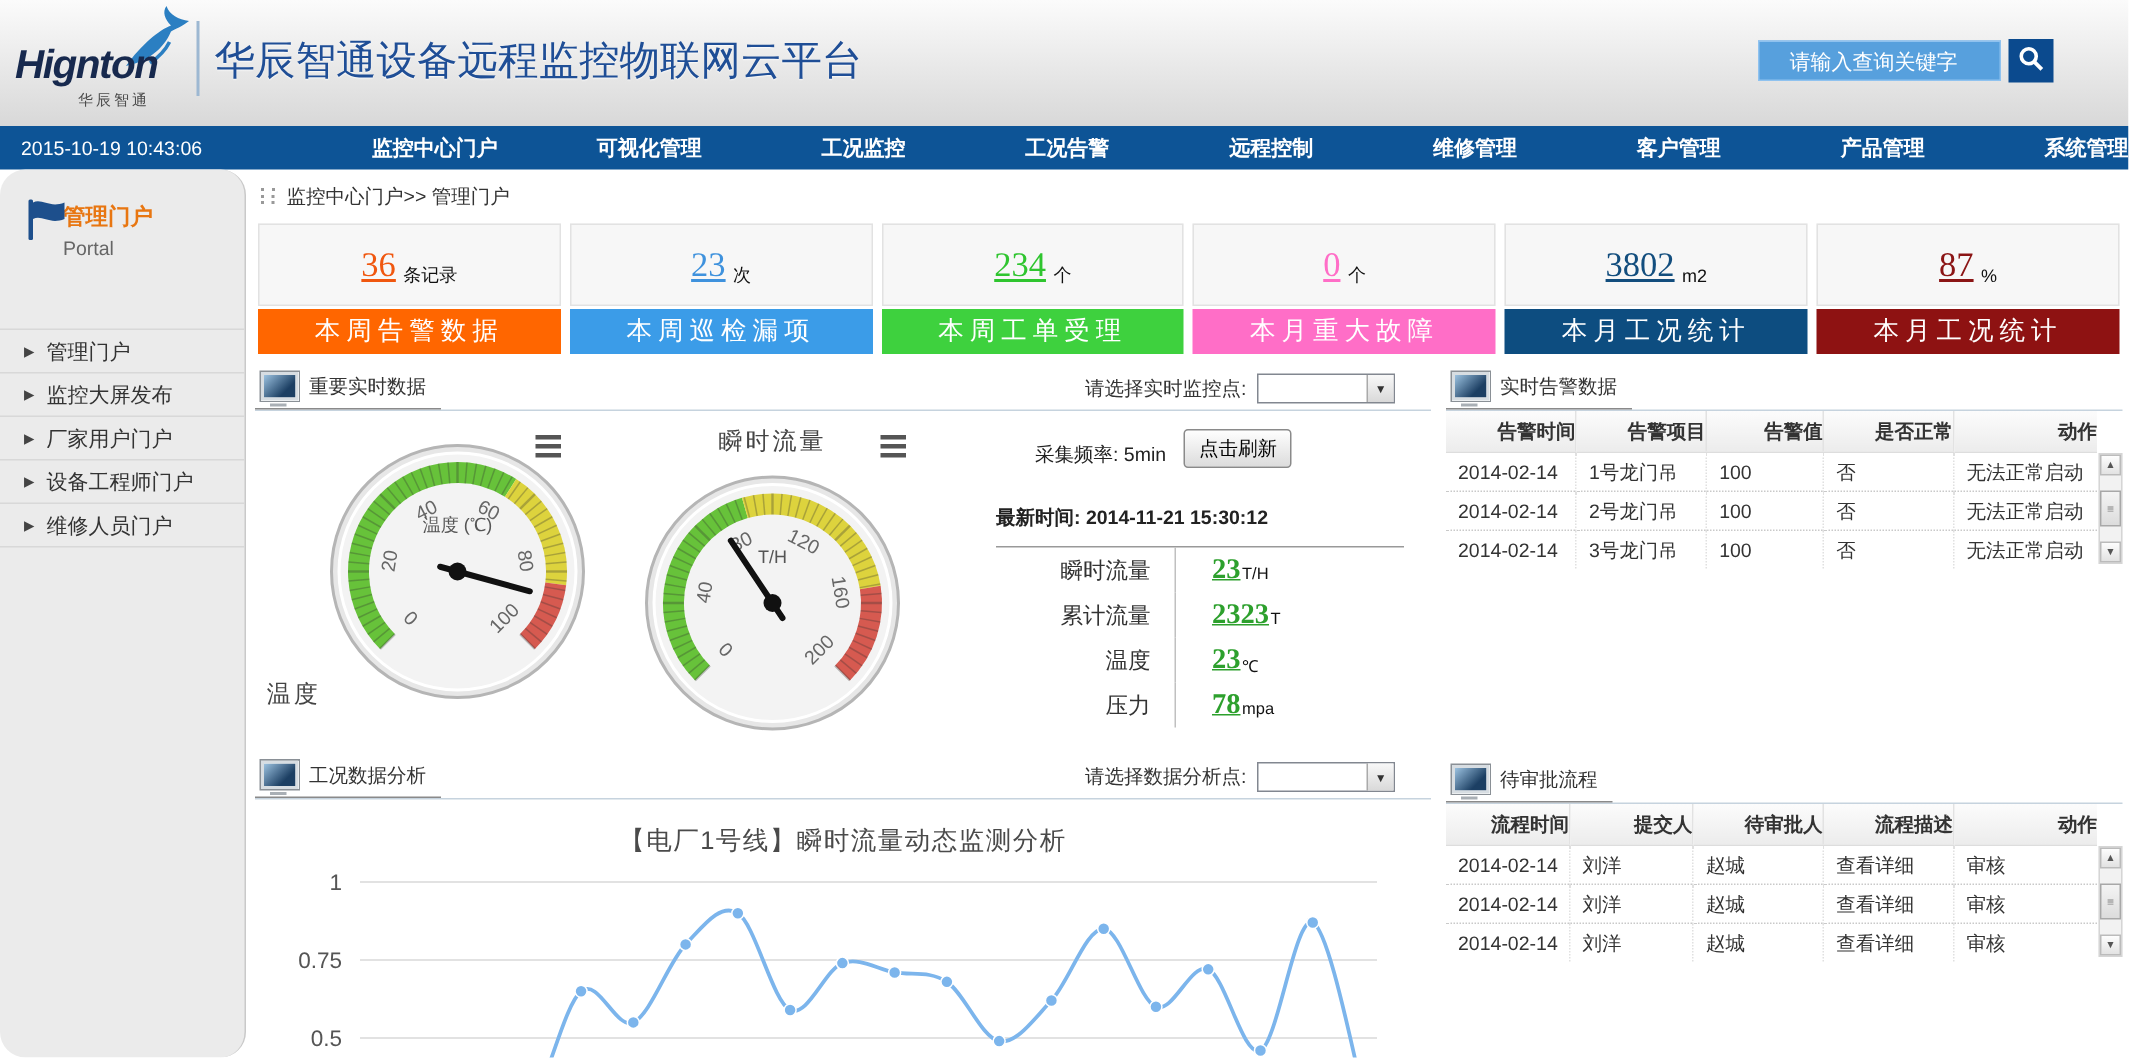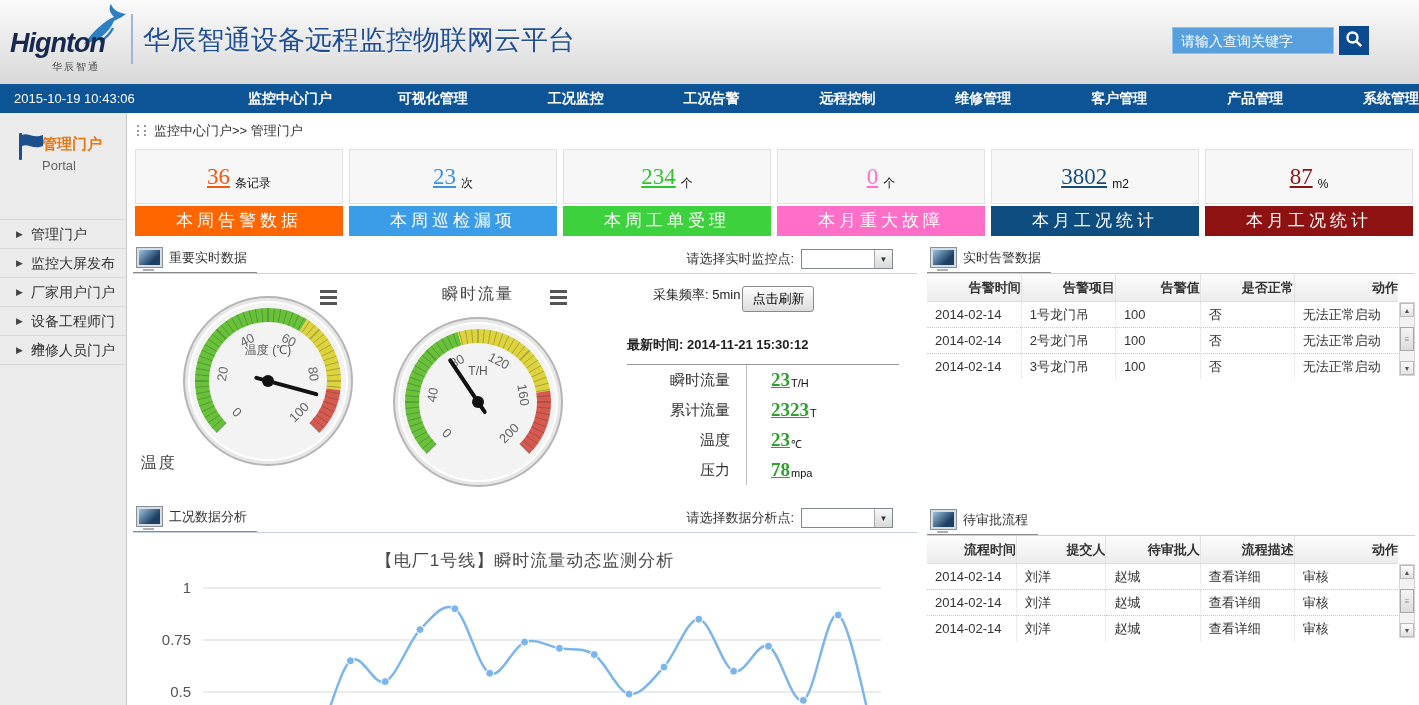--- a/index.html
+++ b/index.html
@@ -8,33 +8,33 @@
 
   
   .header{position:relative;height:84px;background:linear-gradient(#fbfbfb,#d8d8d8);}
   .logo{position:absolute;left:8px;top:2px;width:122px;height:80px;}
   .deer{position:absolute;right:-2px;top:2px;}
   .brand{position:absolute;left:2px;top:26px;font-size:27px;font-style:italic;font-weight:bold;color:#17294e;letter-spacing:-1px;}
   .brand-sub{position:absolute;left:44px;top:58px;font-size:10px;color:#4a4a4a;letter-spacing:2px;}
   .logo-divider{position:absolute;left:131px;top:14px;width:2px;height:50px;background:#9db8d2;}
   .site-title{position:absolute;left:143px;top:22px;font-size:27px;font-weight:normal;color:#1f4e96;text-shadow:0 1px 1px rgba(255,255,255,.8);}
   .search-wrap{position:absolute;right:50px;top:26px;display:flex;align-items:center;}
-  .search-input{width:162px;height:27px;background:#57a0dd;border:1px solid #8fc2ef;color:#4c1d95;padding:0 8px;font-size:14px;box-sizing:border-box;outline:none;}
+  .search-input{width:162px;height:27px;background:#57a0dd;border:1px solid #8fc2ef;color:#4c1d95;padding:0 20px;font-size:14px;box-sizing:border-box;outline:none;}
   .search-input::placeholder{color:#fff;opacity:1;}
   .search-btn{width:30px;height:29px;background:#0b4a8e;border:none;margin-left:5px;display:flex;align-items:center;justify-content:center;cursor:pointer;padding:0;}
 
   
   .navbar{height:29px;background:#0d5496;display:flex;align-items:center;color:#fff;}
   .nav-time{width:196px;padding-left:14px;font-size:13px;box-sizing:border-box;}
   .nav-items{flex:1;display:flex;}
   .nav-item{flex:1;text-align:right;font-size:14px;font-weight:bold;cursor:pointer;white-space:nowrap;}
 
   
   .layout{display:flex;height:592px;}
-  .sidebar{width:127px;background:#ebebeb;border-right:1px solid #c9c9c9;box-sizing:border-box;}
+  .sidebar{width:164px;background:#ebebeb;border-right:1px solid #c9c9c9;box-sizing:border-box;border-radius:17px;}
   .portal{position:relative;height:66px;margin-top:16px;}
   .flag-wrap{position:absolute;left:16px;top:2px;}
   .portal-title{margin-left:42px;padding-top:6px;color:#e87611;font-weight:bold;font-size:15px;}
   .portal-sub{margin-left:42px;margin-top:4px;color:#666;font-size:13px;}
   .side-menu{margin-top:24px;}
   .side-item{height:28px;line-height:28px;border-top:1px solid #d8d8d8;padding-left:31px;font-size:14px;color:#333;position:relative;cursor:pointer;}
   .side-item:last-child{border-bottom:1px solid #d8d8d8;}
   .menu-caret{position:absolute;left:16px;top:0;font-size:9px;color:#444;}
 
   .content{flex:1;padding:6px 4px 0 6px;box-sizing:border-box;min-width:0;}
@@ -64,21 +64,21 @@
   .select-btn{position:absolute;right:0;top:0;width:17px;height:18px;background:linear-gradient(#f8f8f8,#d9d9d9);border-left:1px solid #aaa;font-size:8px;color:#333;display:flex;align-items:center;justify-content:center;}
 
   
   .realtime-body{display:flex;height:229px;}
   .gauge-block{width:230px;text-align:center;padding-top:10px;position:relative;}
   .gauge-title{font-size:16px;color:#444;letter-spacing:2px;}
   .burger-icon{position:absolute;top:16px;right:26px;cursor:pointer;}
   .burger-icon i{display:block;width:17px;height:3px;background:#555;margin-bottom:3px;}
   .gauge-svg{margin-top:10px;}
   .info-panel{flex:1;padding:12px 4px 0 8px;}
-  .freq-row{display:flex;align-items:flex-start;gap:2px;margin-left:52px;}
+  .freq-row{display:flex;align-items:flex-end;gap:12px;margin-left:52px;}
   .freq-label{font-size:13px;color:#222;}
   .refresh-btn{font-size:13px;padding:3px 9px;background:linear-gradient(#fefefe,#dcdcdc);border:1px solid #8a8a8a;border-radius:3px;cursor:pointer;}
   .latest{font-size:13px;font-weight:bold;color:#222;margin:24px 0 10px 26px;}
   .readings{border-top:1px solid #999;width:272px;margin-left:26px;}
   .reading-row{display:flex;height:30px;}
   .reading-name{width:120px;padding-right:16px;font-size:15px;color:#333;border-right:1px solid #c0c0c0;display:flex;align-items:center;justify-content:flex-end;box-sizing:border-box;}
   .reading-val-wrap{display:flex;align-items:center;padding-left:24px;}
   .reading-val{font-family:"Liberation Serif",serif;font-size:19px;font-weight:bold;color:#2da02d;text-decoration:underline;cursor:pointer;}
   .reading-unit{font-size:11px;color:#111;margin-left:1px;margin-top:6px;}
 

